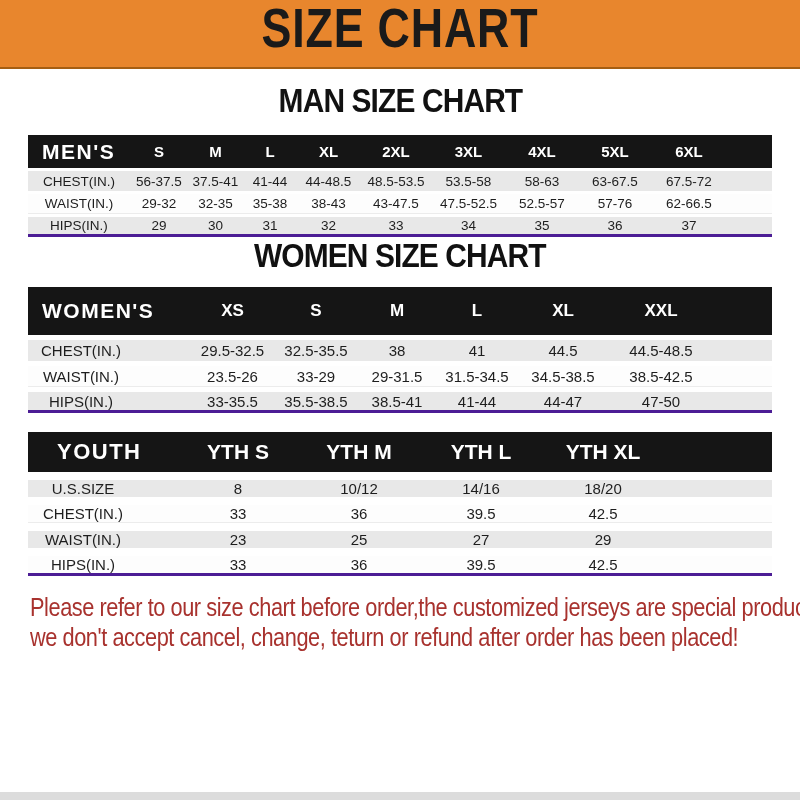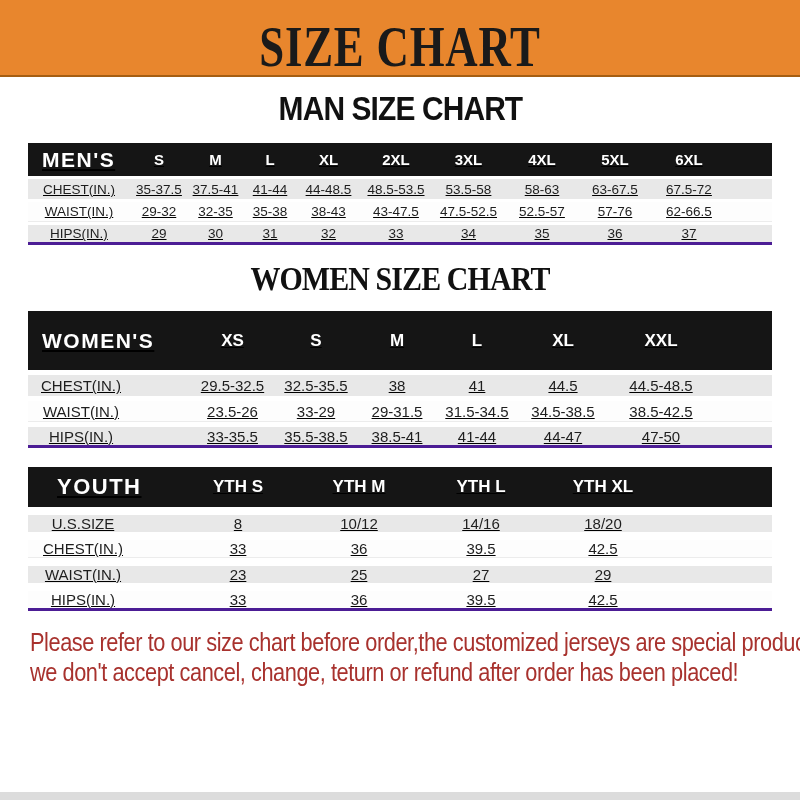--- a/index.html
+++ b/index.html
@@ -6,27 +6,26 @@
   html, body { width: 800px; height: 800px; }
   body {
     font-family: "Liberation Sans", sans-serif;
     background: #ffffff;
     position: relative;
     overflow: hidden;
   }
 
   
   .banner {
-    height: 77px;
+    height: 69px;
     background: var(--banner-bg, #E8862D);
     border-bottom: 2px solid #A55E12;
     display: flex;
-    align-items: flex-end;
+    align-items: flex-start;
     justify-content: center;
-    font-family: Liberation Serif, serif;
   }
   .banner-text {
     display: inline-block;
     font-size: 56px;
     font-weight: 800;
     letter-spacing: 1px;
     color: var(--banner-text, #1A1A1A);
     transform: scaleX(0.8);
     white-space: nowrap;
     line-height: 1;
@@ -38,25 +37,25 @@
     display: inline-block;
     font-size: 34px;
     font-weight: 800;
     letter-spacing: -1px;
     color: #111;
     transform: scaleX(0.88);
     white-space: nowrap;
     line-height: 36px;
   }
   .hw-men   { margin-top: 13px; }
-  .hw-women { margin-top: 16px; font-family: Liberation Serif, serif; }
+  .hw-women { margin-top: 0; }
   .hw-youth { margin-top: 36px; }
 
   
-  .table-host { width: 744px; margin-left: 28px; text-decoration: underline; }
+  .table-host { width: 744px; margin-left: 28px; }
   .th-men   { margin-top: 17px; }
   .th-women { margin-top: 14px; }
   .th-youth { margin-top: 19px; }
 
   table {
     border-collapse: separate;
     border-spacing: 0;
     table-layout: fixed;
     width: 744px;
   }
@@ -80,26 +79,26 @@
     border-top: 3px solid #ffffff;
   }
   tbody tr.gray  td { background: var(--stripe, #E8E8E8); }
   tbody tr.white td { background: #FDFDFD; border-bottom: 1px solid #ECECEC; }
   tbody tr:last-child td { border-bottom: 3px solid #4c1d95; }
 
   .t0 thead th { height: 33px; font-size: 15px; }
   .t0 th.corner { font-size: 21px; }
   .t0 tbody td { height: 23px; font-size: 13.5px; }
 
-  .t1 thead th { height: 59px; font-size: 17px; }
+  .t1 thead th { height: 48px; font-size: 17px; }
   .t1 th.corner { font-size: 21px; }
   .t1 tbody td { height: 26px; font-size: 15px; border-top-width: 5px; }
   .t1 tbody td.label { padding-right: 56px; }
 
-  .t2 thead th { height: 40px; font-size: 17px; }
+  .t2 thead th { height: 40px; font-size: 21px; }
   .t2 th.corner { font-size: 22px; padding-left: 29px; }
   .t2 tbody td { height: 25px; font-size: 15px; border-top-width: 8px; }
   .t2 tbody td.label { padding-right: 40px; text-align: center; }
 
   
   .footer { margin: 16px 0 0 30px; }
   .footer-line {
     display: inline-block;
     color: var(--footer-color, #A8322E);
     font-size: 25px;
@@ -155,21 +154,21 @@
             <th>3XL</th>
             <th>4XL</th>
             <th>5XL</th>
             <th>6XL</th>
             <th></th>
           </tr>
         </thead>
         <tbody>
           <tr class="gray">
             <td class="label">CHEST(IN.)</td>
-            <td>35-37.5</td>
+            <td>56-37.5</td>
             <td>37.5-41</td>
             <td>41-44</td>
             <td>44-48.5</td>
             <td>48.5-53.5</td>
             <td>53.5-58</td>
             <td>58-63</td>
             <td>63-67.5</td>
             <td>67.5-72</td>
             <td></td>
           </tr>

